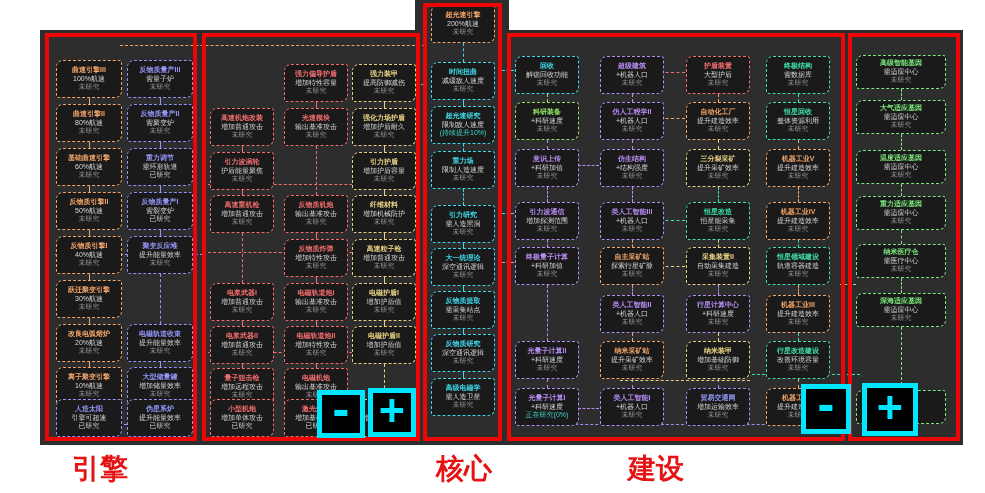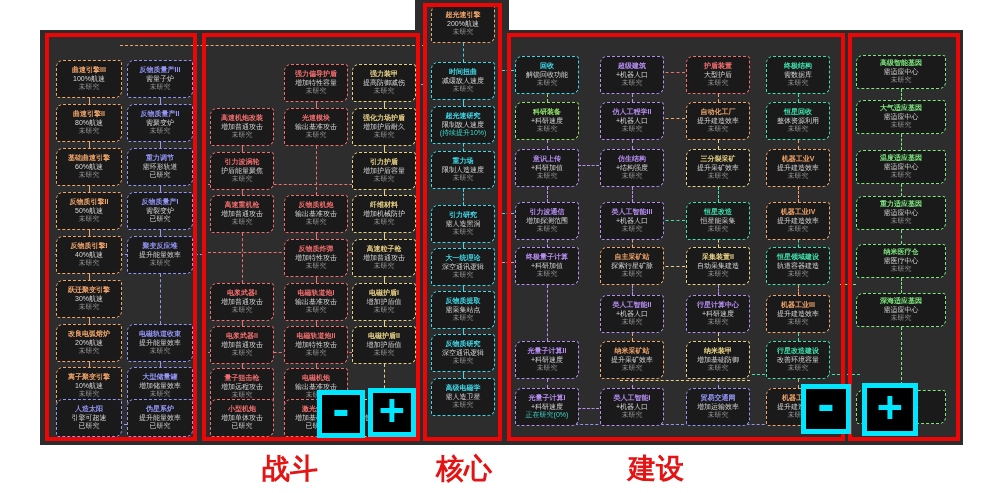--- a/index.html
+++ b/index.html
@@ -563,16 +563,16 @@
       <div class="hseg" style="left: 560px; top: 424px; width: 240px; border-color: rgb(147, 149, 245);"></div>
       <div class="hseg" style="left: 840px; top: 284px; width: 16px; border-color: rgb(125, 232, 125);"></div>
       <div class="hseg" style="left: 124px; top: 424px; width: 12px; border-color: rgb(147, 149, 245);"></div>
     </div>
 
   <div class="zoombtn" style="left:317px;top:390px;width:48px;height:48px;">-</div>
   <div class="zoombtn" style="left:368px;top:388px;width:48px;height:49px;">+</div>
   <div class="zoombtn" style="left:801px;top:384px;width:50px;height:50px;">-</div>
   <div class="zoombtn" style="left:862px;top:383px;width:56px;height:53px;">+</div>
 
-  <div class="cat" style="left:262px;top:450px;">战斗</div>
+  <div class="cat" style="left:72px;top:450px;">引擎</div>
   <div class="cat" style="left:436px;top:450px;">核心</div>
   <div class="cat" style="left:628px;top:450px;">建设</div>
 </div>
 
 </body></html>

